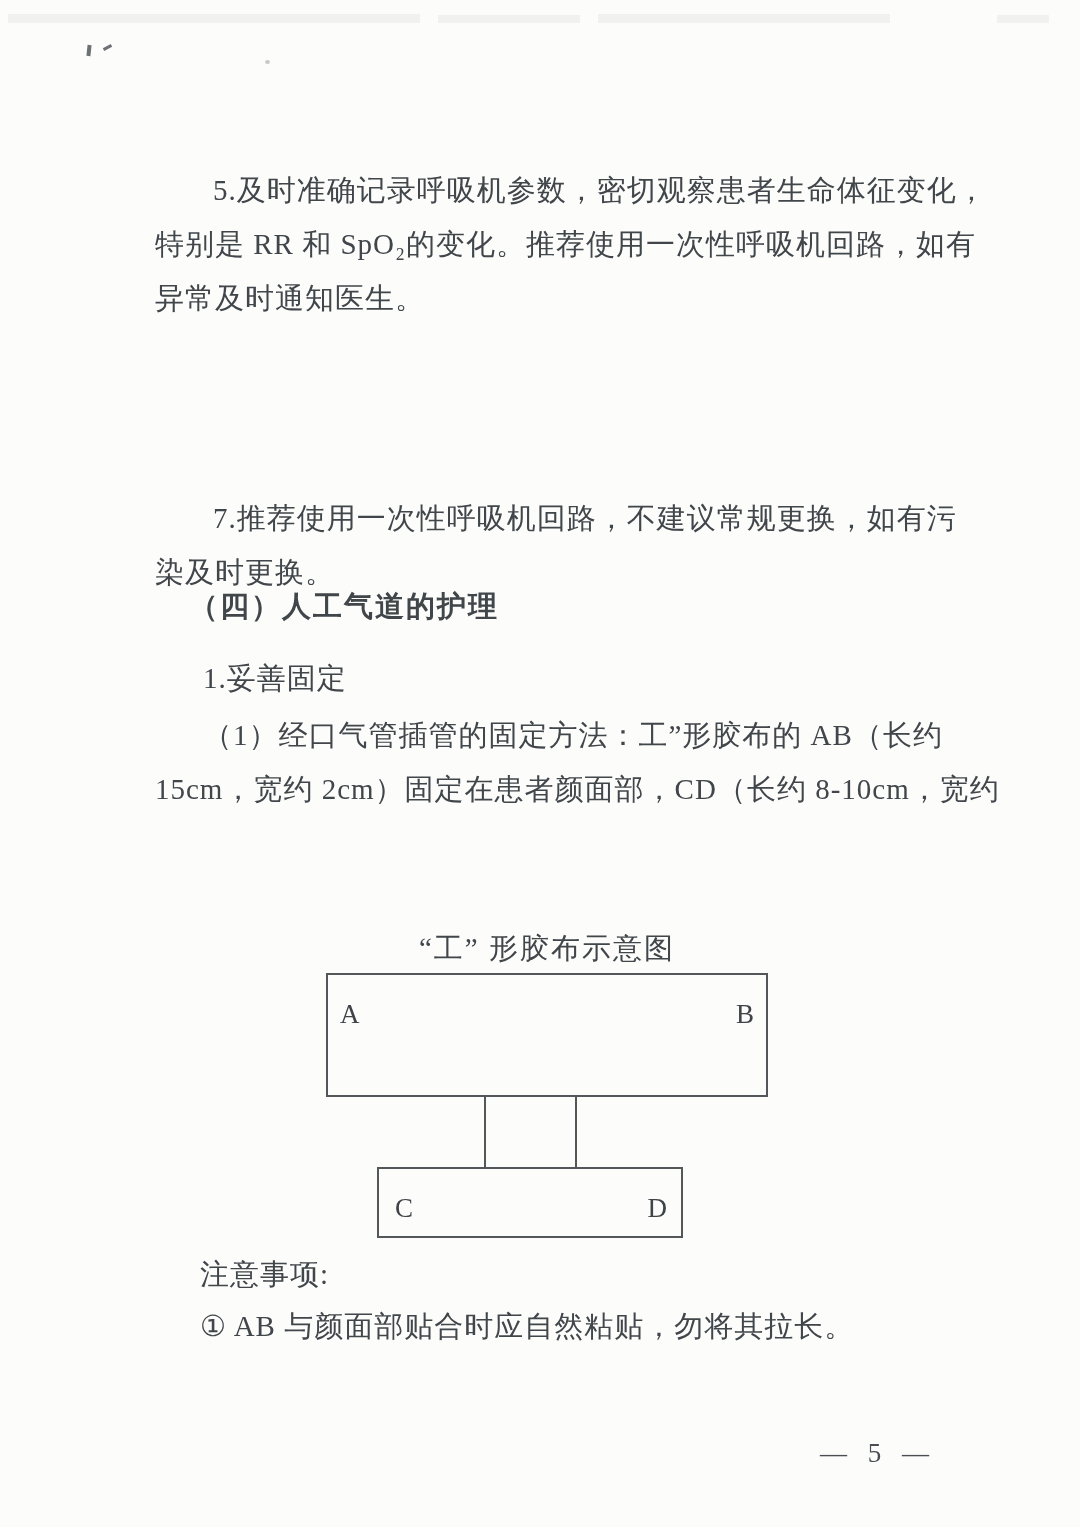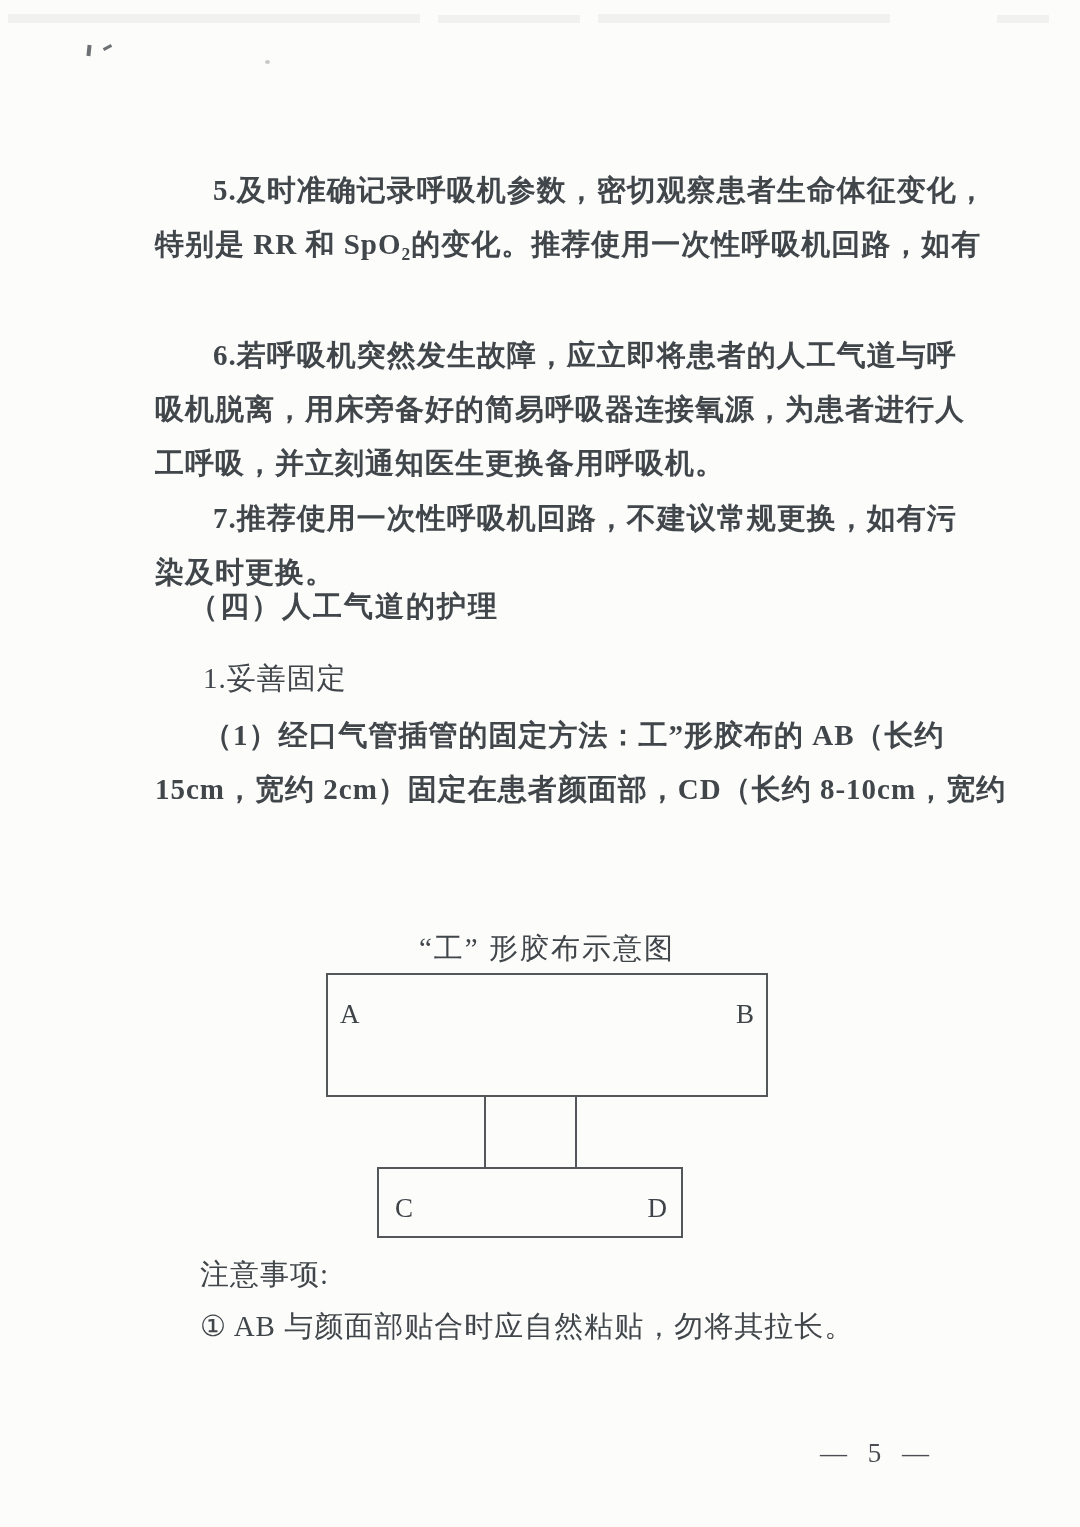--- a/index.html
+++ b/index.html
@@ -14,21 +14,21 @@
     overflow:hidden;
   }
   .tblock {
     position:absolute;
     left:155px; width:832px;
     font-size:29px;
     line-height:54px;
     letter-spacing:1px;
     text-align:justify;
   }
-  .line { white-space:nowrap;font-weight:bold; }
+  .line { white-space:nowrap; }
   .indent-para { padding-left:58px; }
   .indent-head { padding-left:34px; }
   .indent-item { padding-left:48px; }
   .indent-note { padding-left:45px; }
   .bold { font-weight:bold; letter-spacing:2px; }
 
   
   .fig-title {
     position:absolute; left:326px; top:921px; width:442px;
     font-size:29px; line-height:54px; text-align:center; letter-spacing:2px;
@@ -72,27 +72,23 @@
   <div class="streak st2"></div>
   <div class="streak st3"></div>
   <div class="streak st4"></div>
   <div class="mark mk1"></div>
   <div class="mark mk2"></div>
   <div class="dot"></div>
 
   <div class="tblock" style="top:163px">
     <div class="line indent-para">5.及时准确记录呼吸机参数，密切观察患者生命体征变化，</div>
     <div class="line">特别是 RR 和 SpO₂的变化。推荐使用一次性呼吸机回路，如有</div>
+    <div class="line">异常及时通知医生。</div>
   </div>
 
-  <div class="tblock" style="top:328px">
-    <div class="line indent-para">6.若呼吸机突然发生故障，应立即将患者的人工气道与呼</div>
-    <div class="line">吸机脱离，用床旁备好的简易呼吸器连接氧源，为患者进行人</div>
-    <div class="line">工呼吸，并立刻通知医生更换备用呼吸机。</div>
-  </div>
 
   <div class="tblock" style="top:491px">
     <div class="line indent-para">7.推荐使用一次性呼吸机回路，不建议常规更换，如有污</div>
     <div class="line">染及时更换。</div>
   </div>
 
   <div class="tblock bold indent-head" style="top:579px">（四）人工气道的护理</div>
 
   <div class="tblock indent-item" style="top:651px">1.妥善固定</div>
 

